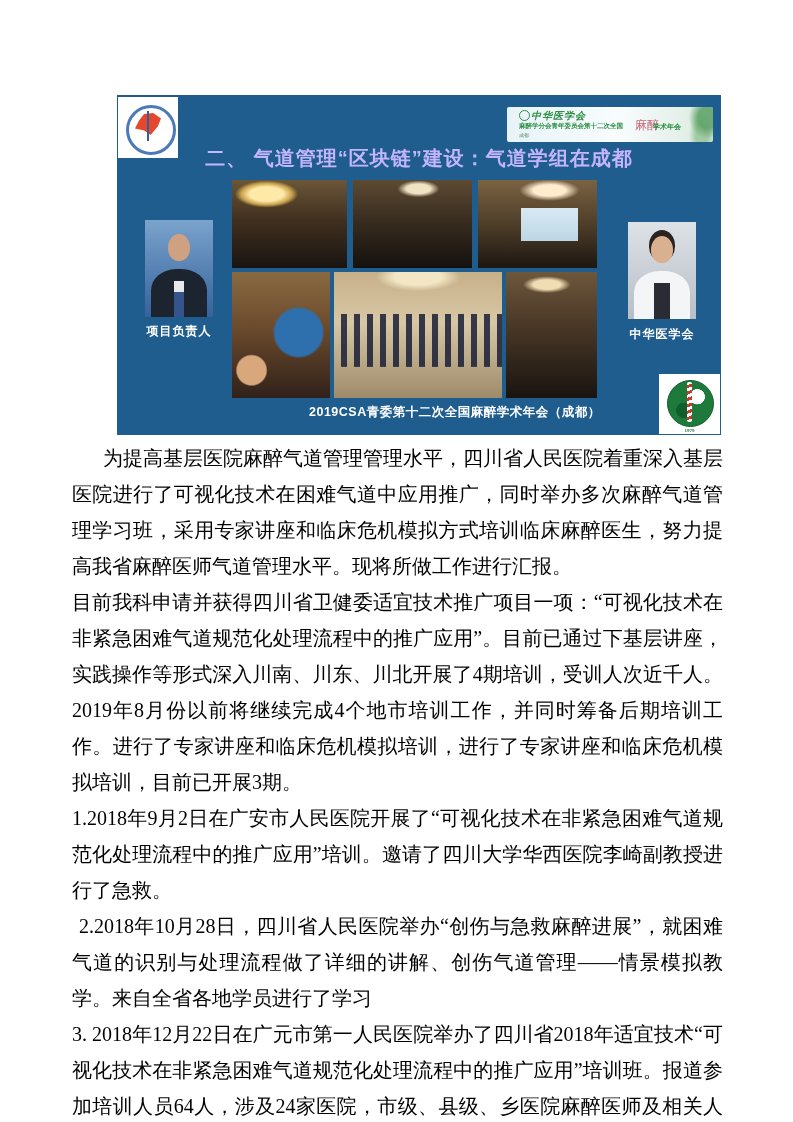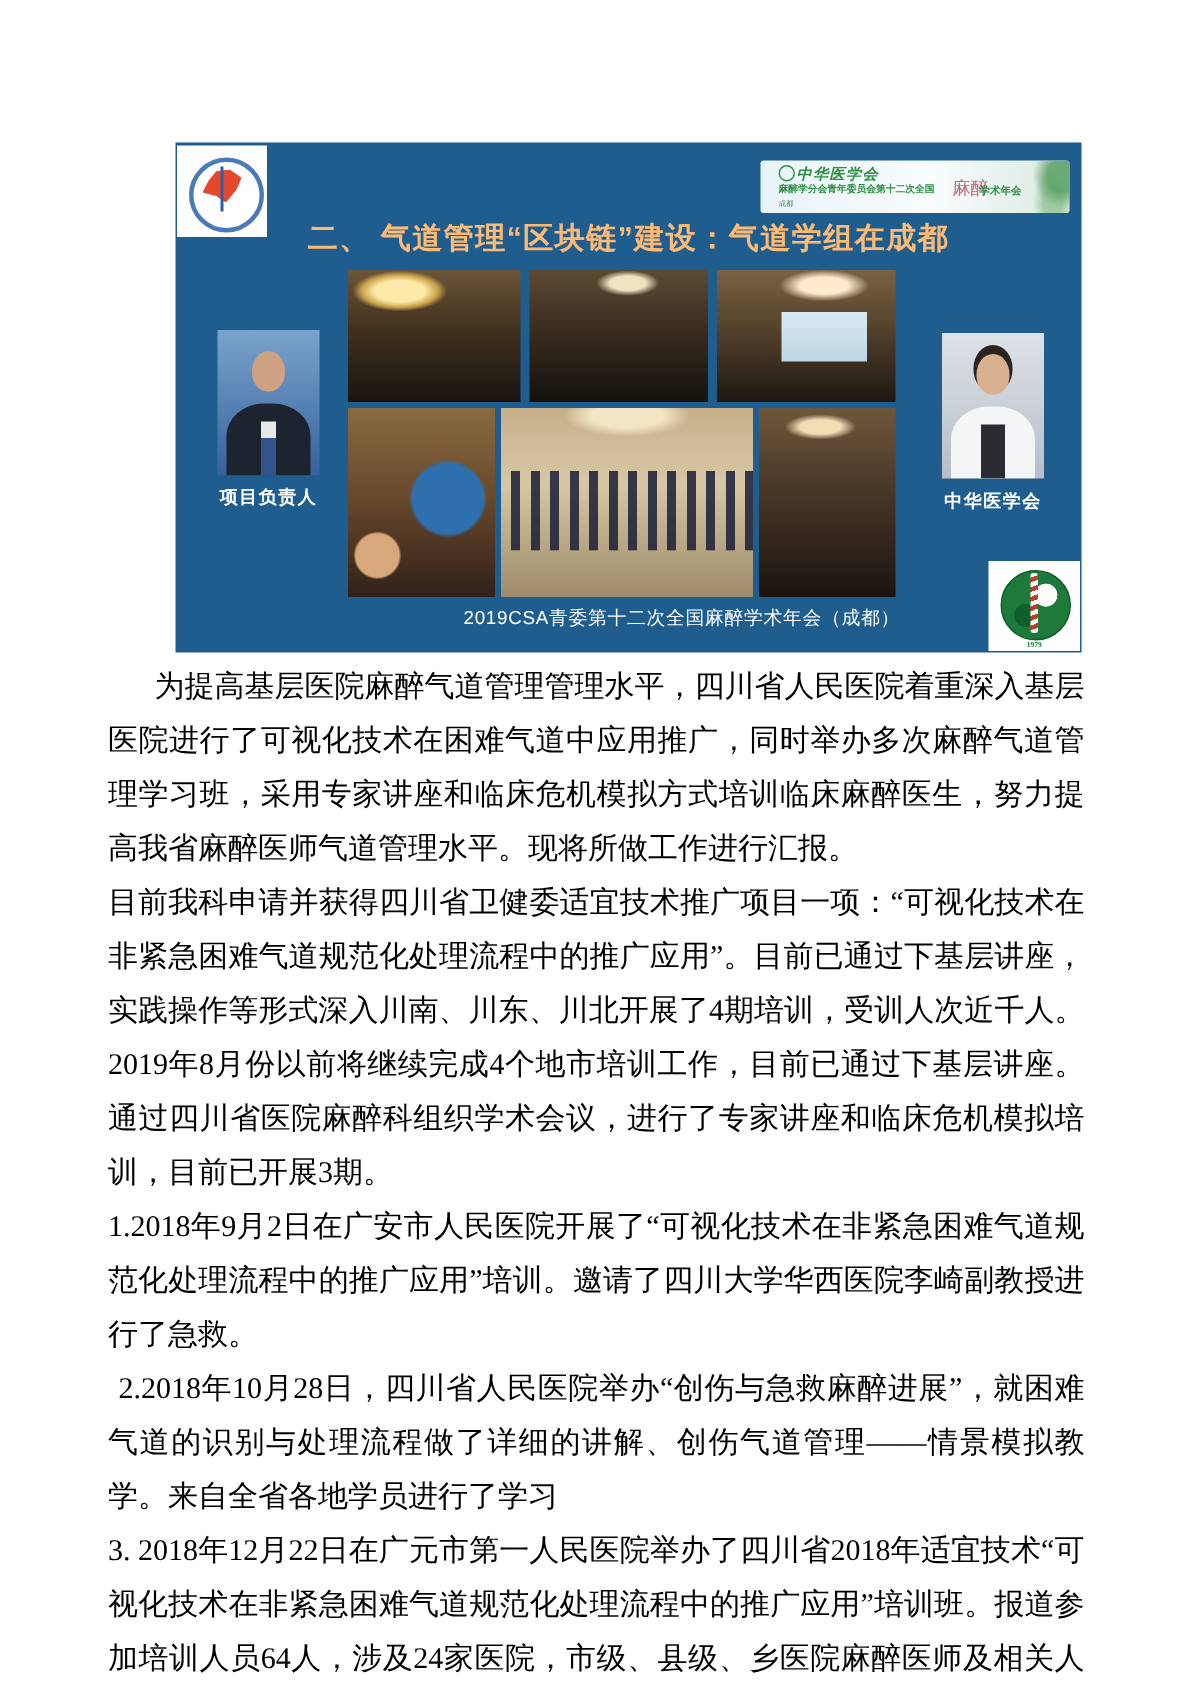--- a/index.html
+++ b/index.html
@@ -28,21 +28,21 @@
              border-radius:50%;font-size:6px;color:#2f8f45;line-height:9px;text-align:center;}
   .tr-banner .b-line2{position:absolute;left:12px;top:15px;font-size:6.5px;font-weight:bold;color:#2f8f45;white-space:nowrap;}
   .tr-banner .b-accent{position:absolute;left:128px;top:10px;font-size:12px;color:#c96a7e;font-weight:normal;}
   .tr-banner .b-tail{position:absolute;left:146px;top:15px;font-size:7px;font-weight:bold;color:#2f8f45;}
   .tr-banner .b-line3{position:absolute;left:12px;top:25px;font-size:5px;color:#4f8f6a;}
   .tr-banner .bamboo{position:absolute;right:0;top:0;width:28px;height:35px;
              background:radial-gradient(ellipse at 80% 30%,rgba(90,160,100,.85) 0 30%,transparent 60%),
                         radial-gradient(ellipse at 60% 80%,rgba(120,180,120,.6) 0 25%,transparent 55%);}
 
   
-  .slide-title{position:absolute;left:0;top:50px;width:100%;text-align:center;color:#fdba74;
+  .slide-title{position:absolute;left:0;top:50px;width:100%;text-align:center;color:#c4b5fd;
              font-size:20px;font-weight:bold;letter-spacing:1px;
              font-family:"Liberation Sans","DejaVu Sans",sans-serif;}
 
   
   .collage{position:absolute;left:115px;top:85px;width:365px;height:218px;}
   .photo{position:absolute;overflow:hidden;}
   .ph1{left:0;top:0;width:115px;height:88px;
        background:radial-gradient(ellipse 42px 18px at 30% 16%,#ffe9a8 0 40%,#c9a34d 60%,transparent 75%),
                   linear-gradient(180deg,#6b5638 0%,#41301f 45%,#191411 100%);}
   .ph2{left:121px;top:0;width:119px;height:88px;
@@ -79,21 +79,21 @@
   .portrait-right .p-torso{background:#f4f5f7;}
   .p-shirt{position:absolute;left:29px;bottom:0;width:10px;height:36px;}
   .portrait-left .p-shirt{background:linear-gradient(180deg,#e8e8e8 0 30%,#35548c 30% 100%);}
   .portrait-right .p-shirt{background:#2b2b33;width:16px;left:26px;}
   .portrait-caption{position:absolute;width:110px;text-align:center;color:#ffffff;
              font-size:12px;font-weight:bold;letter-spacing:1px;}
   .cap-left{left:7px;top:228px;}
   .cap-right{left:490px;top:231px;}
 
   
-  .csa-caption{position:absolute;left:192px;top:309px;color:#ffffff;font-size:12.5px;font-weight:normal;
+  .csa-caption{position:absolute;left:192px;top:309px;color:#ffffff;font-size:12.5px;font-weight:bold;
              letter-spacing:.5px;font-family:"Liberation Sans","DejaVu Sans",sans-serif;}
   .csa-logo{position:absolute;right:1px;bottom:1px;width:61px;height:60px;background:#ffffff;}
   .csa-disc{position:absolute;left:8px;top:6px;width:45px;height:45px;border-radius:50%;
             background:radial-gradient(circle at 65% 35%,#ffffff 0 18%,transparent 19%),
                        radial-gradient(circle at 35% 65%,#0f5f2c 0 18%,transparent 19%),#1d7a3a;
             border:1px solid #0f5f2c;}
   .csa-pole{position:absolute;left:28px;top:8px;width:5px;height:40px;background:
             repeating-linear-gradient(160deg,#ffffff 0 3px,#c53a2e 3px 6px);border-radius:2px;}
   .csa-year{position:absolute;left:0;bottom:1px;width:61px;text-align:center;font-size:5px;color:#1d7a3a;font-weight:bold;}
 
@@ -157,19 +157,19 @@
     <div class="csa-logo">
       <div class="csa-disc"></div>
       <div class="csa-pole"></div>
       <div class="csa-year">1979</div>
     </div>
 
   </div>
 
   <div class="content">
     <p class="indent2">为提高基层医院麻醉气道管理管理水平，四川省人民医院着重深入基层医院进行了可视化技术在困难气道中应用推广，同时举办多次麻醉气道管理学习班，采用专家讲座和临床危机模拟方式培训临床麻醉医生，努力提高我省麻醉医师气道管理水平。现将所做工作进行汇报。</p>
-    <p>目前我科申请并获得四川省卫健委适宜技术推广项目一项：“可视化技术在非紧急困难气道规范化处理流程中的推广应用”。目前已通过下基层讲座，实践操作等形式深入川南、川东、川北开展了4期培训，受训人次近千人。2019年8月份以前将继续完成4个地市培训工作，目前已通过下基层讲座。通过四川省医院麻醉科组织学术会议，进行了专家讲座和临床危机模拟培训，目前已开展3期。</p>
+    <p>目前我科申请并获得四川省卫健委适宜技术推广项目一项：“可视化技术在非紧急困难气道规范化处理流程中的推广应用”。目前已通过下基层讲座，实践操作等形式深入川南、川东、川北开展了4期培训，受训人次近千人。2019年8月份以前将继续完成4个地市培训工作，并同时筹备后期培训工作。进行了专家讲座和临床危机模拟培训，进行了专家讲座和临床危机模拟培训，目前已开展3期。</p>
     <p>1.2018年9月2日在广安市人民医院开展了“可视化技术在非紧急困难气道规范化处理流程中的推广应用”培训。邀请了四川大学华西医院李崎副教授进行了急救。</p>
     <p class="indent05">2.2018年10月28日，四川省人民医院举办“创伤与急救麻醉进展”，就困难气道的识别与处理流程做了详细的讲解、创伤气道管理——情景模拟教学。来自全省各地学员进行了学习</p>
     <p>3. 2018年12月22日在广元市第一人民医院举办了四川省2018年适宜技术“可视化技术在非紧急困难气道规范化处理流程中的推广应用”培训班。报道参加培训人员64人，涉及24家医院，市级、县级、乡医院麻醉医师及相关人员，还有来自甘肃省文县人民医院的麻醉医师。通过对“困难气道处理要点”理论讲授，就困难气道的识别与处理流程做了详细的讲解。理论授课结束后，大家分为三组进行操作培训，操作培训分为三个站点进行。</p>
   </div>
 
 </div>
 
 </body></html>

